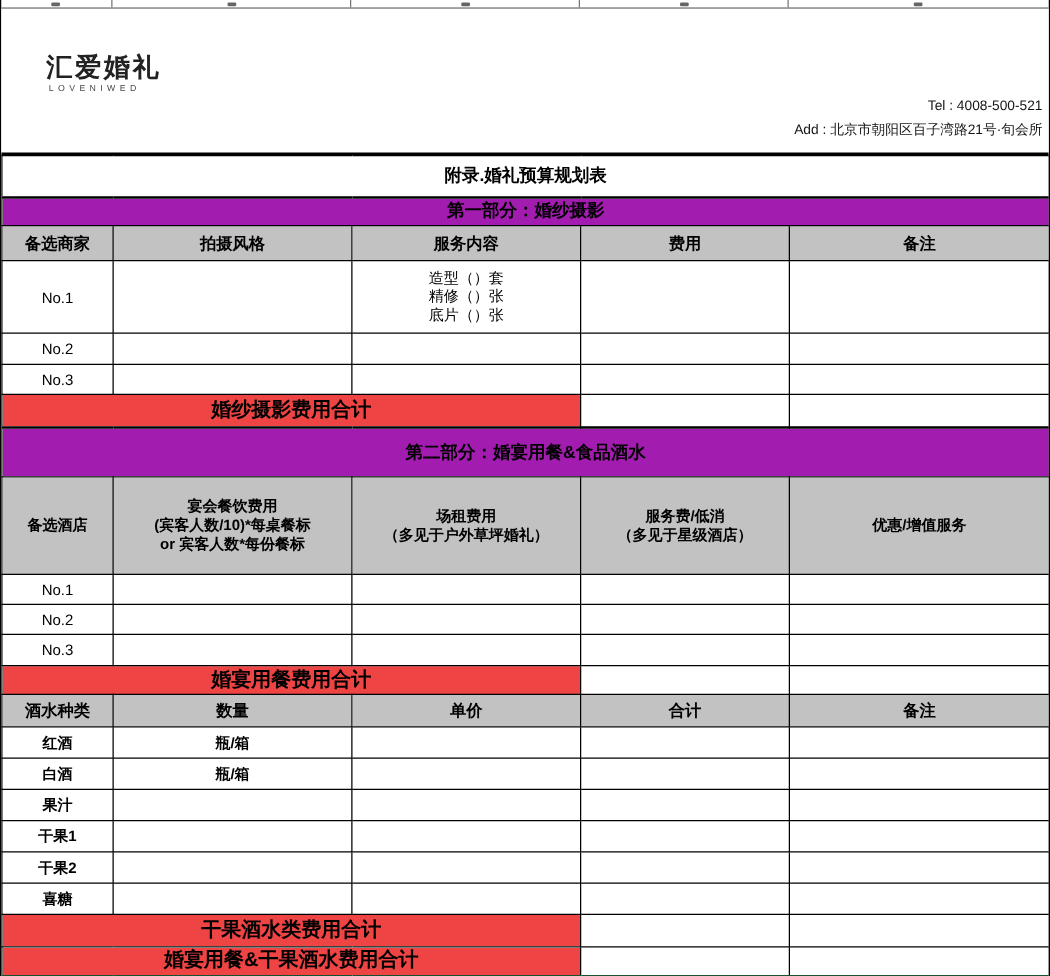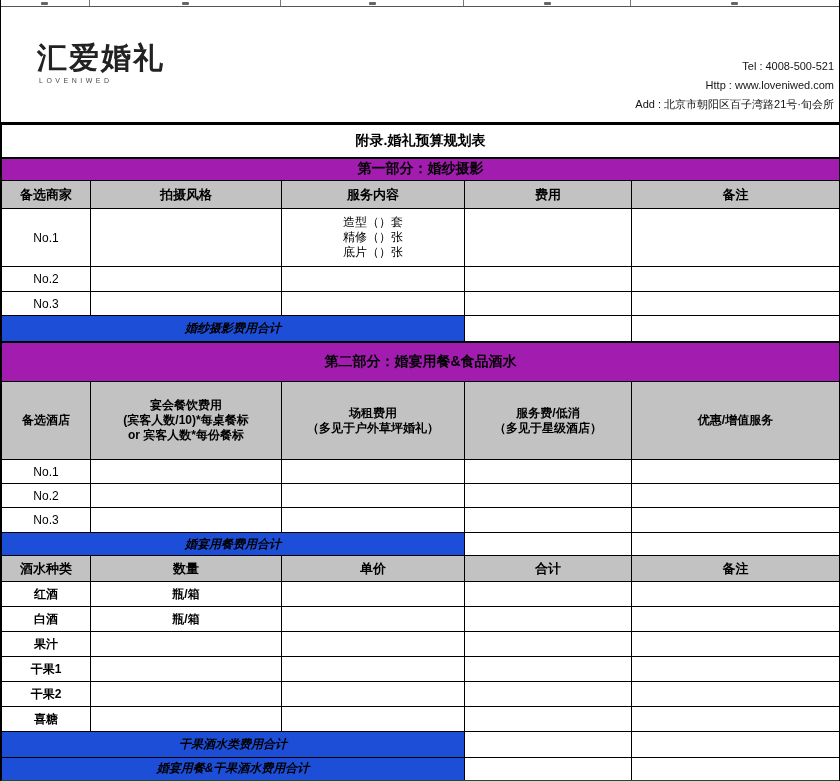--- a/index.html
+++ b/index.html
@@ -9,32 +9,32 @@
 
   
   .top-strip{display:flex;height:6px;border-bottom:1px solid #555;}
   .top-strip .c{position:relative;height:100%;border-right:1px solid #777;box-sizing:border-box;}
   .top-strip .c:last-child{border-right:none;}
   .frag{position:absolute;bottom:1px;width:7px;height:3px;background:#666;border-radius:1px;}
 
   
   .brand{position:relative;height:115px;border-bottom:2px solid #000;background:#fff;}
   .logo{position:absolute;left:36px;top:36px;}
-  .logo-cn{font-family:"DejaVu Serif","Liberation Serif",serif;font-size:30px;font-weight:600;
+  .logo-cn{font-family:"DejaVu Serif","Liberation Serif",serif;font-size:21px;font-weight:600;
            letter-spacing:2px;color:#222;line-height:1;}
   .logo-en{font-size:7px;letter-spacing:3.5px;color:#4a4a4a;margin-top:4px;padding-left:2px;}
   .contact{position:absolute;right:5px;bottom:8px;text-align:right;font-size:11px;
            line-height:19px;color:#141414;}
 
   
   table{border-collapse:collapse;width:838px;table-layout:fixed;padding-left:16px;}
   td,th{border:1px solid #000;text-align:center;vertical-align:middle;
         font-size:12px;padding:0;overflow:hidden;box-sizing:border-box;}
   th{background:#c2c2c2;font-size:13px;font-weight:bold;}
-  .g{background:#1d4ed8;font-weight:bold;font-size:12px;font-style:italic;}
+  .g{background:#ef4444;font-weight:bold;font-size:16px;}
   .r-title td{font-size:14px;font-weight:bold;border-bottom:2px solid #000;}
   .r-sec td{font-size:14px;font-weight:bold;background:#a21caf;}
   .sec2-top{border-top:2px solid #000 !important;}
   .last td{border-bottom:8px solid #14532d;}
   .lbl{font-weight:600;}
   .svc div{line-height:15px;font-size:12px;}
   .hl{line-height:15px;font-size:12px;font-weight:bold;}
 </style>
 </head>
 <body>
@@ -59,21 +59,20 @@
       </div>
   </div>
 
   <div class="brand">
     <div class="logo">
       <div class="logo-cn">汇爱婚礼</div>
       <div class="logo-en">LOVENIWED</div>
     </div>
     <div class="contact">
       <div>Tel : 4008-500-521</div>
-      <div>Http : www.loveniwed.com</div>
       <div>Add : 北京市朝阳区百子湾路21号·旬会所</div>
     </div>
   </div>
 
   <table>
     <colgroup>
       <col style="width:89px">
         <col style="width:191px">
         <col style="width:183px">
       <col style="width:167px">

